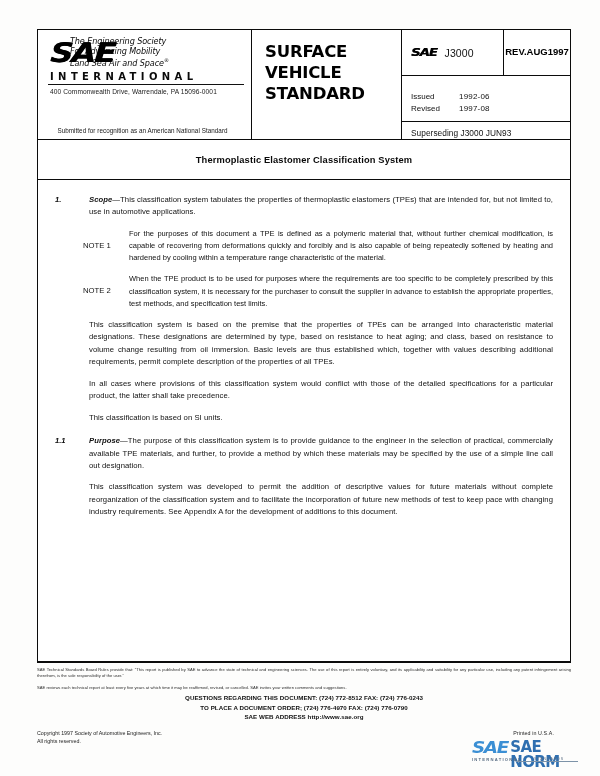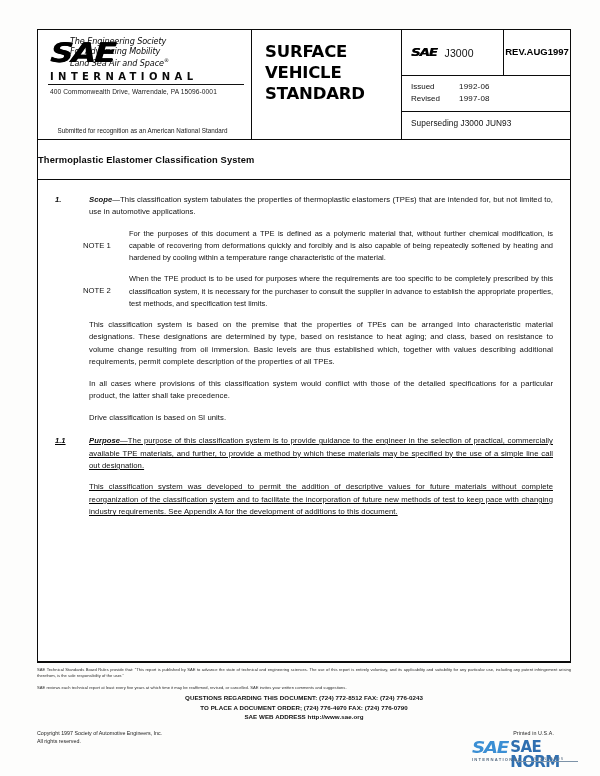--- a/index.html
+++ b/index.html
@@ -167,39 +167,40 @@
     font-size: 9.5px;
     line-height: 1.3;
     color: #000;
   }
   .hr-dates {
     height: 36px;
     border-bottom: 1.6px solid #0b0b0b;
     padding: 5px 0 0 9px;
     font-size: 8px;
     color: #111;
+    margin-top: 10px;
   }
   .drow { display: flex; line-height: 1.45; }
   .dlabel { width: 48px; }
   .dval { letter-spacing: 0.2px; }
   .hr-super {
     flex: 1;
     padding: 6px 0 0 9px;
     font-size: 8.3px;
     color: #111;
     letter-spacing: 0.05px;
   }
 
   
   .title-band {
     height: 40px;
     border-bottom: 1.6px solid #0b0b0b;
     display: flex;
     align-items: center;
-    justify-content: flex-start;
+    justify-content: center;
   }
   .doc-title {
     font-weight: bold;
     font-size: 9.3px;
     letter-spacing: 0.15px;
     color: #0a0a0a;
   }
 
   
   .body {
@@ -444,24 +445,24 @@
       </div>
 
       <div class="note">
         <div class="note-label">NOTE 2</div>
         <div class="note-text">When the TPE product is to be used for purposes where the requirements are too specific to be completely prescribed by this classification system, it is necessary for the purchaser to consult the supplier in advance to establish the appropriate properties, test methods, and specification test limits.</div>
       </div>
 
       <div class="indent">
         <p class="t">This classification system is based on the premise that the properties of TPEs can be arranged into characteristic material designations. These designations are determined by type, based on resistance to heat aging; and class, based on resistance to volume change resulting from oil immersion. Basic levels are thus established which, together with values describing additional requirements, permit complete description of the properties of all TPEs.</p>
         <p class="t">In all cases where provisions of this classification system would conflict with those of the detailed specifications for a particular product, the latter shall take precedence.</p>
-        <p class="t">Drive classification is based on SI units.</p>
-      </div>
-
-      <div class="sec" style="margin-top:11px;text-decoration:underline;">
+        <p class="t">This classification is based on SI units.</p>
+      </div>
+
+      <div class="sec" style="margin-top:11px;">
         <div class="sec-num">1.1</div>
         <div class="sec-body">
           <p class="t"><span class="lead">Purpose—</span><span>The purpose of this classification system is to provide guidance to the engineer in the selection of practical, commercially available TPE materials, and further, to provide a method by which these materials may be specified by the use of a simple line call out designation.</span></p>
           <p class="t" style="margin-top:9px;">This classification system was developed to permit the addition of descriptive values for future materials without complete reorganization of the classification system and to facilitate the incorporation of future new methods of test to keep pace with changing industry requirements. See Appendix A for the development of additions to this document.</p>
         </div>
       </div>
 
       <div class="legal-rule"></div>
     </div>
   </div>

